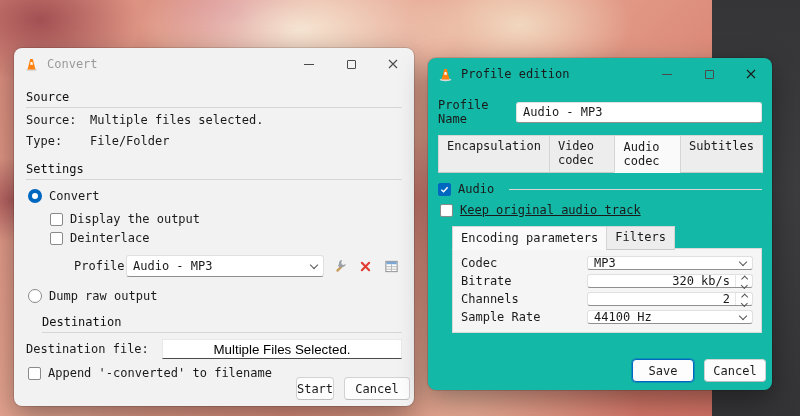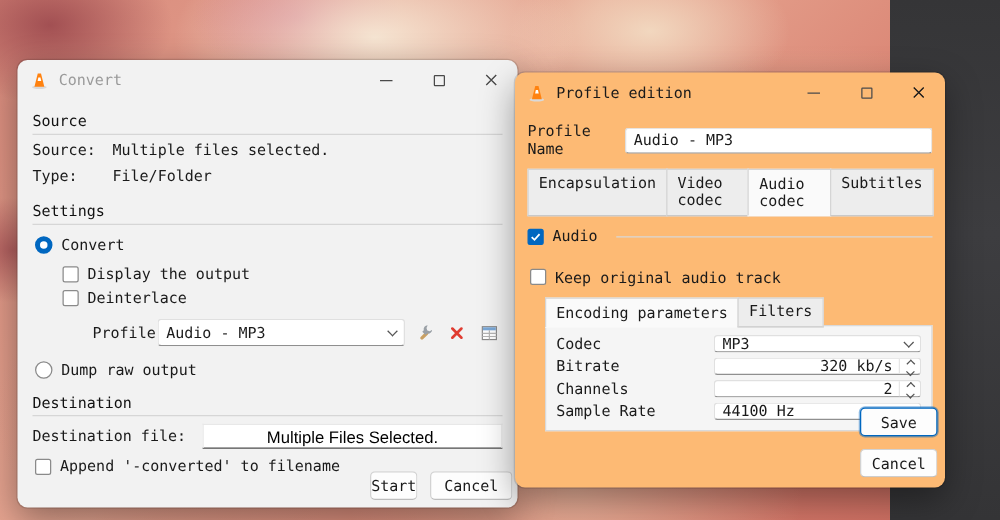--- a/index.html
+++ b/index.html
@@ -81,38 +81,38 @@
     border:1px solid transparent; border-radius:3px; }
   .r-dump { margin-top:12px; margin-left:2px; }
   .dest-row { margin-top:6px; display:flex; align-items:center; }
   .dest-row .k { flex:none; width:136px; }
   .dest-row input { flex:1; text-align:center; border:1px solid #e8e8e8; border-bottom:1px solid #4a4a4a; height:20px; }
   .c-append { margin-top:7px; margin-left:2px; }
   .bottom-btns { position:absolute; right:4px; bottom:6px; display:flex; gap:10px; }
   #convert .btn-start { width:38px; } #convert .btn-cancel2 { width:66px; }
 
   
-  #profile { left:412px; top:58px; width:344px; height:332px; background:#fdba74; }
+  #profile { left:428px; top:58px; width:344px; height:332px; background:#14b8a6; }
   #profile .body { padding:6px 10px 0 10px; position:relative; height:300px; }
   .pname-row { display:flex; align-items:center; margin-top:2px; }
   .pname-row .k { width:78px; flex:none; }
   .pname-row input { flex:1; height:21px; }
   .tabbar { display:flex; margin-top:9px; border-bottom:1px solid #c9c9c9; }
   .tab { padding:3px 8px 4px 8px; border:1px solid #d5d5d5; border-bottom:none; background:#ededed;
     margin-right:-1px; margin-bottom:-1px; font-size:12px; border-bottom:1px solid #c9c9c9; }
   .tab.active { background:#fafafa; border-bottom:1px solid #fafafa; padding-top:4px; }
   .audio-row { margin-top:9px; display:flex; align-items:center; gap:7px; }
-  .keep-row { margin-top:19px; margin-left:2px; display:flex; gap:7px; }
+  .keep-row { margin-top:7px; margin-left:2px; display:flex; align-items:center; gap:7px;text-decoration:underline; }
   .subtabbar { display:flex; margin-top:9px; margin-left:14px; position:relative; z-index:2; }
   .panel { border:1px solid #d9d9d9; background:#f5f5f5; margin-left:14px; margin-top:-1px; padding:7px 8px 8px 8px; }
   .prow { display:flex; align-items:center; margin-top:4px;gap:44px; }
   .prow:first-child { margin-top:0; }
   .prow .k { width:82px; flex:none; }
   .prow .field { flex:1; height:14px; }
-  .pbtns { position:absolute; right:6px; bottom:8px; display:flex; gap:10px;flex-direction:column; }
+  .pbtns { position:absolute; right:6px; bottom:8px; display:flex; gap:10px; }
   .pbtns .btn { width:62px; }
 </style>
 </head>
 <body>
 
 <div class="wallpaper"></div>
 <div class="dark-strip"></div>
 
 <div class="win" id="convert">
   <div class="titlebar">
@@ -189,21 +189,21 @@
           <line x1="8" y1="5.6" x2="8" y2="13.5" stroke="#b5b5b5"></line>
         </svg>
       </span>
     </div>
 
     <div class="choicerow r-dump">
       <span class="radio"></span>
       <span>Dump raw output</span>
     </div>
 
-    <div class="sec-head" style="margin-top:12px;">Destination</div>
+    <div class="sec-head" style="margin-top:12px;margin-left:16px;">Destination</div>
     <div class="dest-row">
       <span class="k">Destination file:</span>
       <input type="text" readonly="" value="Multiple Files Selected." style="">
     </div>
     <div class="choicerow c-append">
       <span class="checkbox"></span>
       <span>Append '-converted' to filename</span>
     </div>
 
     <div class="bottom-btns">

